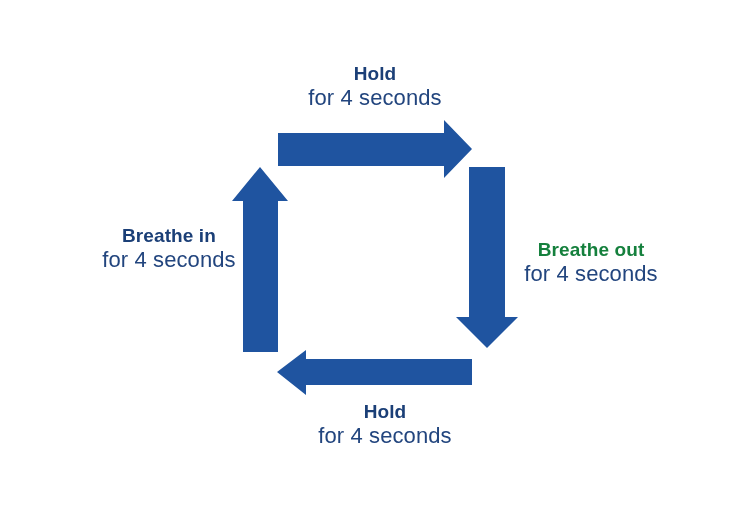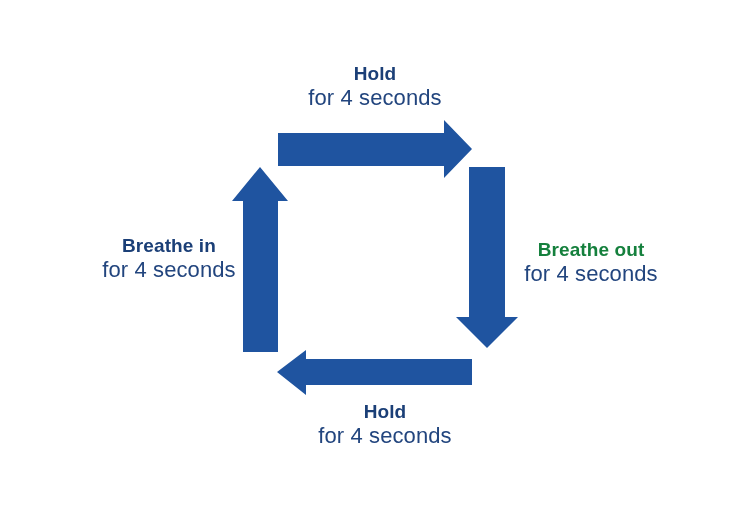--- a/index.html
+++ b/index.html
@@ -54,21 +54,21 @@
   }
   
   #label-bottom {
     left: 265px;
     top: 400px;
     width: 240px;
   }
   
   #label-left {
     left: 96px;
-    top: 234px;
+    top: 224px;
     width: 146px;
   }
   
   #label-right {
     left: 516px;
     top: 238px;
     width: 150px;
   }
 </style>
 </head>

